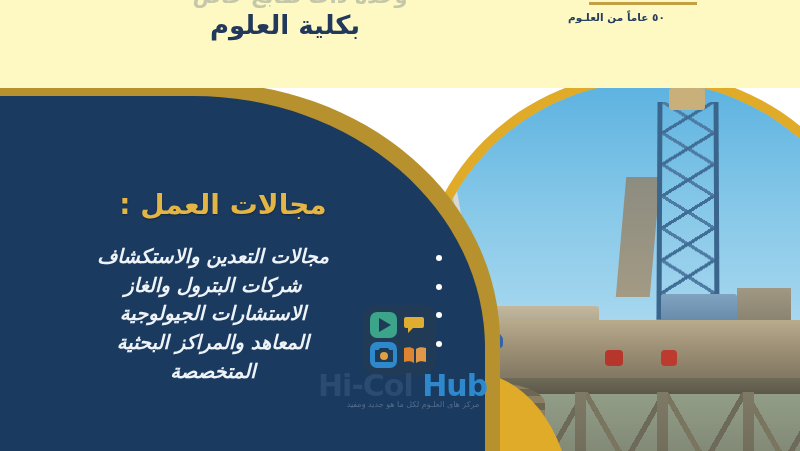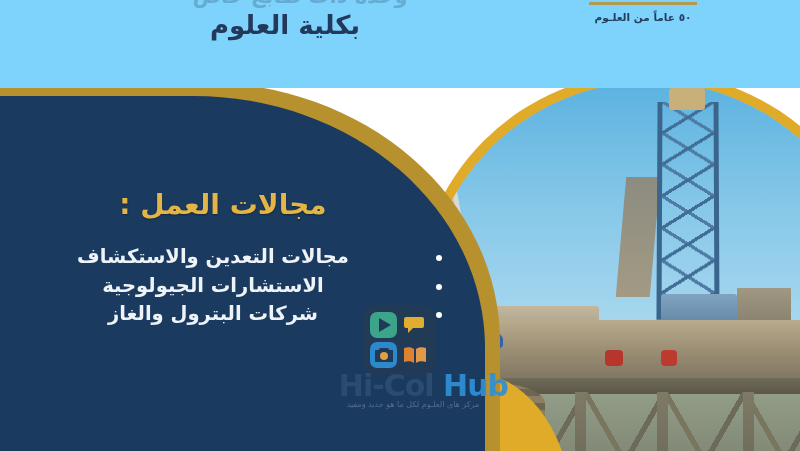--- a/index.html
+++ b/index.html
@@ -14,21 +14,21 @@
     width:800px; height:451px;
     background:#ffffff;
     overflow:hidden;
   }
 
   
   .header {
     position:absolute;
     top:0; left:0;
     width:800px; height:88px;
-    background:#7dd3fc;
+    background:#fef9c3;
     z-index:8;
   }
   .header-title-clip {
     position:absolute;
     top:-16px; left:150px;
     width:300px; height:30px;
     overflow:hidden;
   }
   .header-title-top {
     font-family:"DejaVu Sans", sans-serif;
@@ -52,21 +52,21 @@
     letter-spacing:-0.5px;
     white-space:nowrap;
     direction:rtl;
   }
 
   
   .anniv {
     position:absolute;
     top:2px; right:82px;
     width:150px;
-    text-align:center;
+    text-align:left;
     direction:rtl;
   }
   .anniv-rule {
     width:108px; height:3px;
     background:#b8912f;
     margin:0 auto 5px auto;
     opacity:0.85;
   }
   .anniv-line {
     font-family:"DejaVu Sans", sans-serif;
@@ -279,20 +279,21 @@
     color:#e2b544;
     letter-spacing:-0.5px;
     text-shadow:0 1px 2px rgba(0,0,0,0.35);
     white-space:nowrap;
     padding-right:56px;
   }
   .fields-list {
     list-style:none;
     margin:22px 0 0 0;
     padding:0 56px 0 0;
+    font-style:italic;
   }
   .field-item {
     position:relative;
     font-family:"DejaVu Sans", sans-serif;
     font-size:19.5px;
     font-weight:bold;
     color:#eef3f8;
     line-height:1.47;
     letter-spacing:-0.3px;
     white-space:nowrap;
@@ -339,21 +340,21 @@
   .wm-book { background:transparent; }
   .wm-cam  { background:#2f8fd6; }
   .wm-text {
     position:absolute;
     top:68px; left:0;
     width:190px;
     font-family:"DejaVu Sans", sans-serif;
     font-size:30px;
     font-weight:bold;
     direction:ltr;
-    text-align:right;
+    text-align:left;
     letter-spacing:-1px;
     white-space:nowrap;
   }
   .wm-t1 { color:rgba(60,92,128,0.55); }
   .wm-t2 { color:#2f8fd6; }
   .wm-sub {
     position:absolute;
     top:100px; left:0;
     width:190px;
     font-family:"DejaVu Sans", sans-serif;
@@ -403,25 +404,30 @@
 
   <div class="panel-content">
     <div class="panel-heading">مجالات العمل :</div>
     <ul class="fields-list">
       <li class="field-item">
         <span class="bullet"></span>
         <span>مجالات التعدين والاستكشاف</span>
       </li>
       <li class="field-item">
         <span class="bullet"></span>
-        <span>الاستشارات الجيولوجية</span>
+        <span>شركات البترول والغاز</span>
       </li>
       <li class="field-item">
         <span class="bullet"></span>
-        <span>شركات البترول والغاز</span>
+        <span>الاستشارات الجيولوجية</span>
+      </li>
+      <li class="field-item wrap">
+        <span class="bullet"></span>
+        <span>المعاهد والمراكز البحثية</span>
+        <span class="l2">المتخصصة</span>
       </li>
     </ul>
   </div>
 
   <div class="header">
     <div class="header-title-clip">
       <div class="header-title-top">وحدة ذات طابع خاص</div>
     </div>
     <div class="header-title">بكلية العلوم</div>
 

